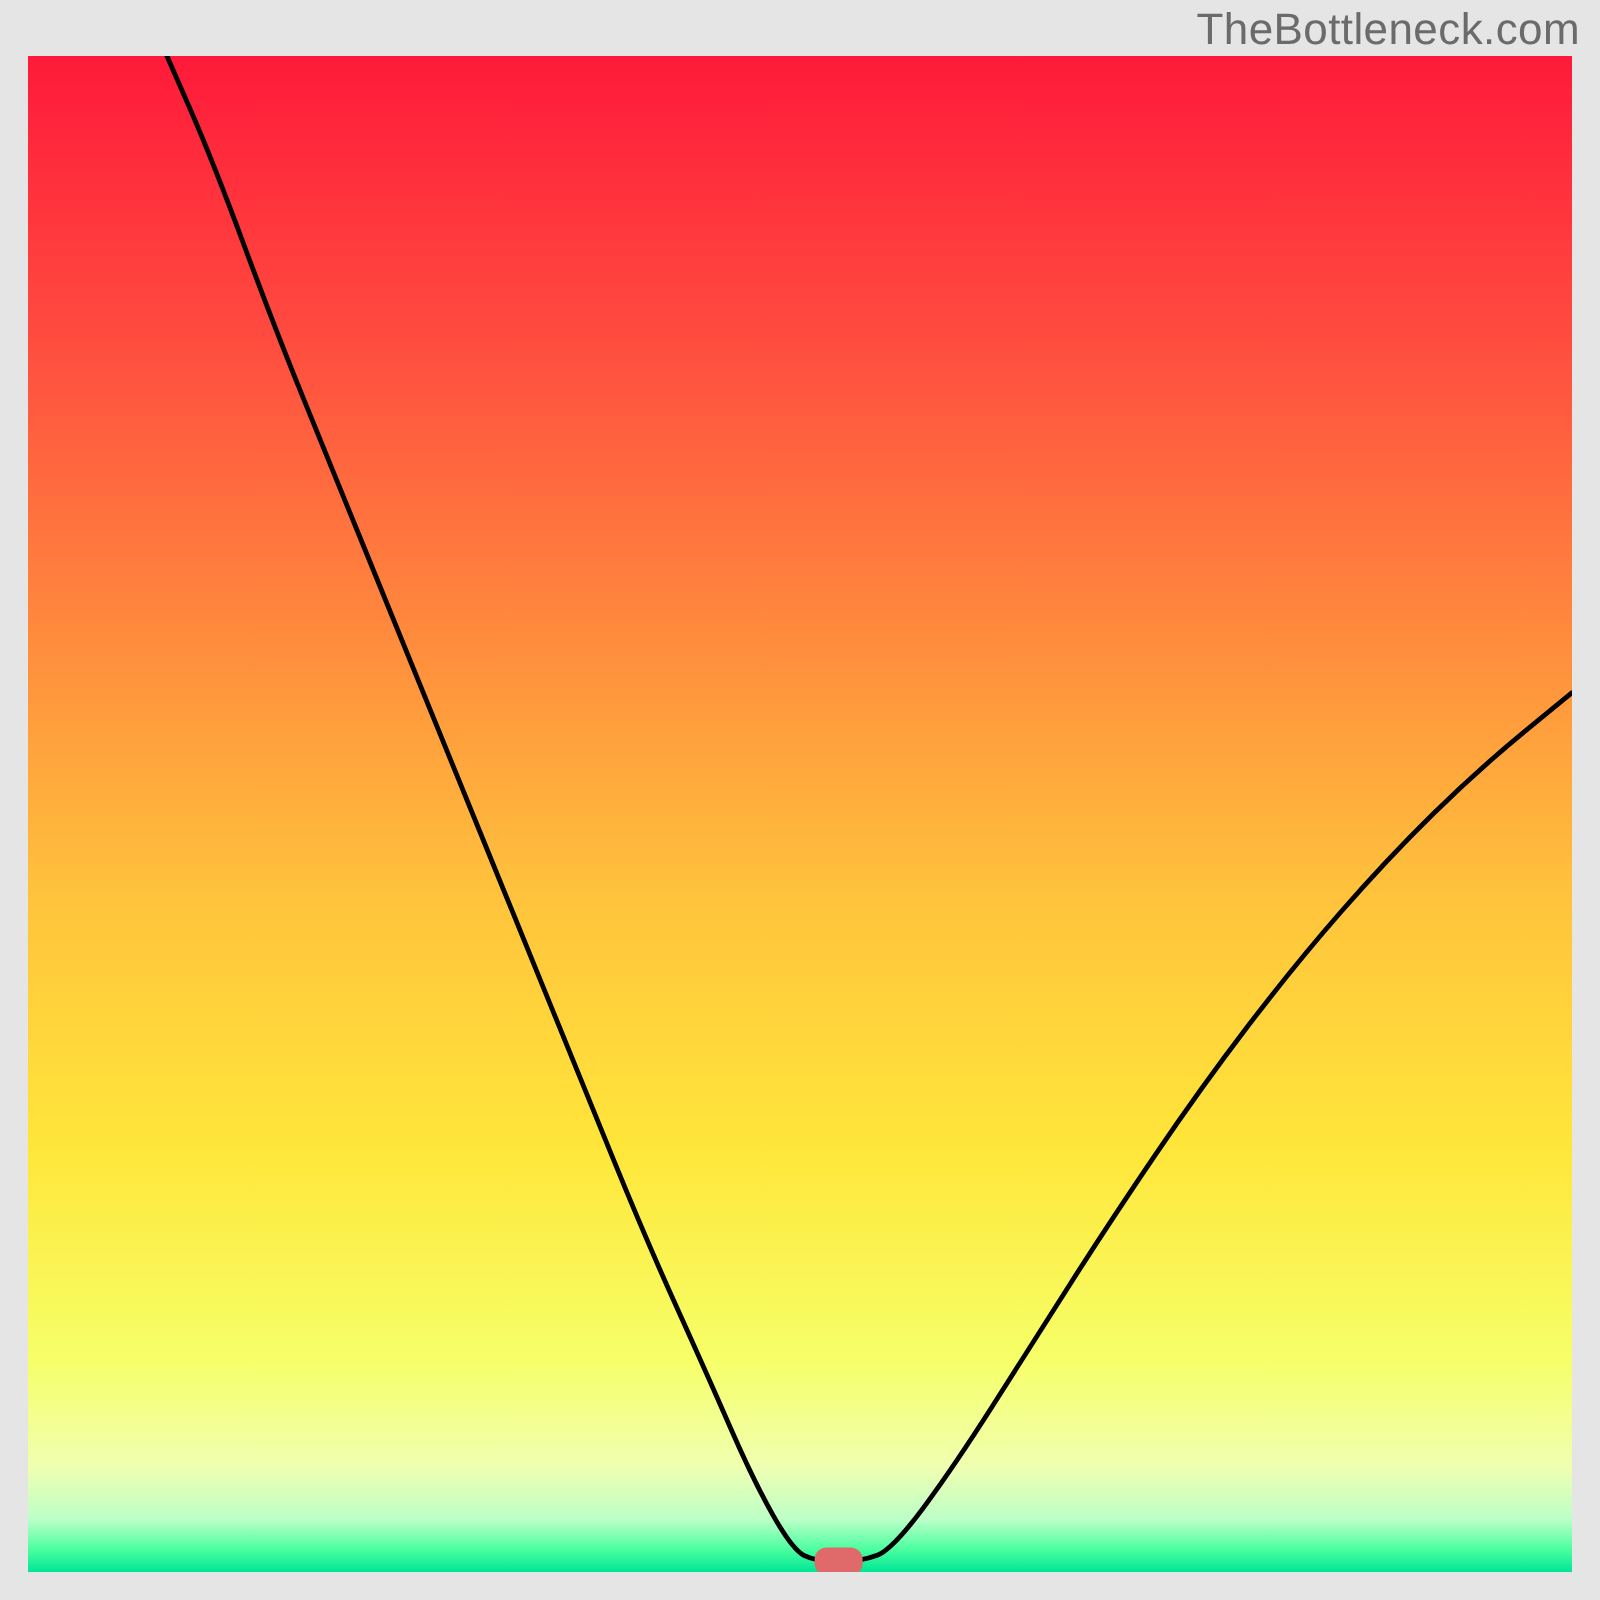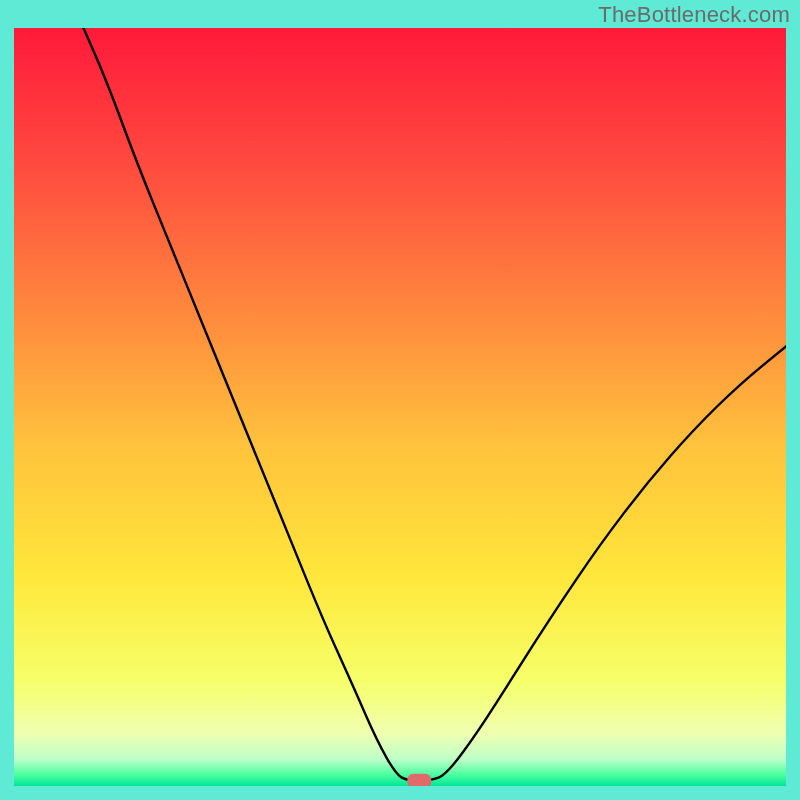--- a/index.html
+++ b/index.html
@@ -7,21 +7,21 @@
     padding: 0;
     background: #000;
     width: 800px;
     height: 800px;
     overflow: hidden;
   }
   .container {
     position: relative;
     width: 800px;
     height: 800px;
-    background: #5eead4;
+    background: #e5e5e5;
   }
   .watermark {
     position: absolute;
     top: 2px;
     right: 10px;
     font-family: Arial, Helvetica, sans-serif;
     font-size: 22px;
     color: #6b6b6b;
     font-weight: 500;
     letter-spacing: 0.2px;

